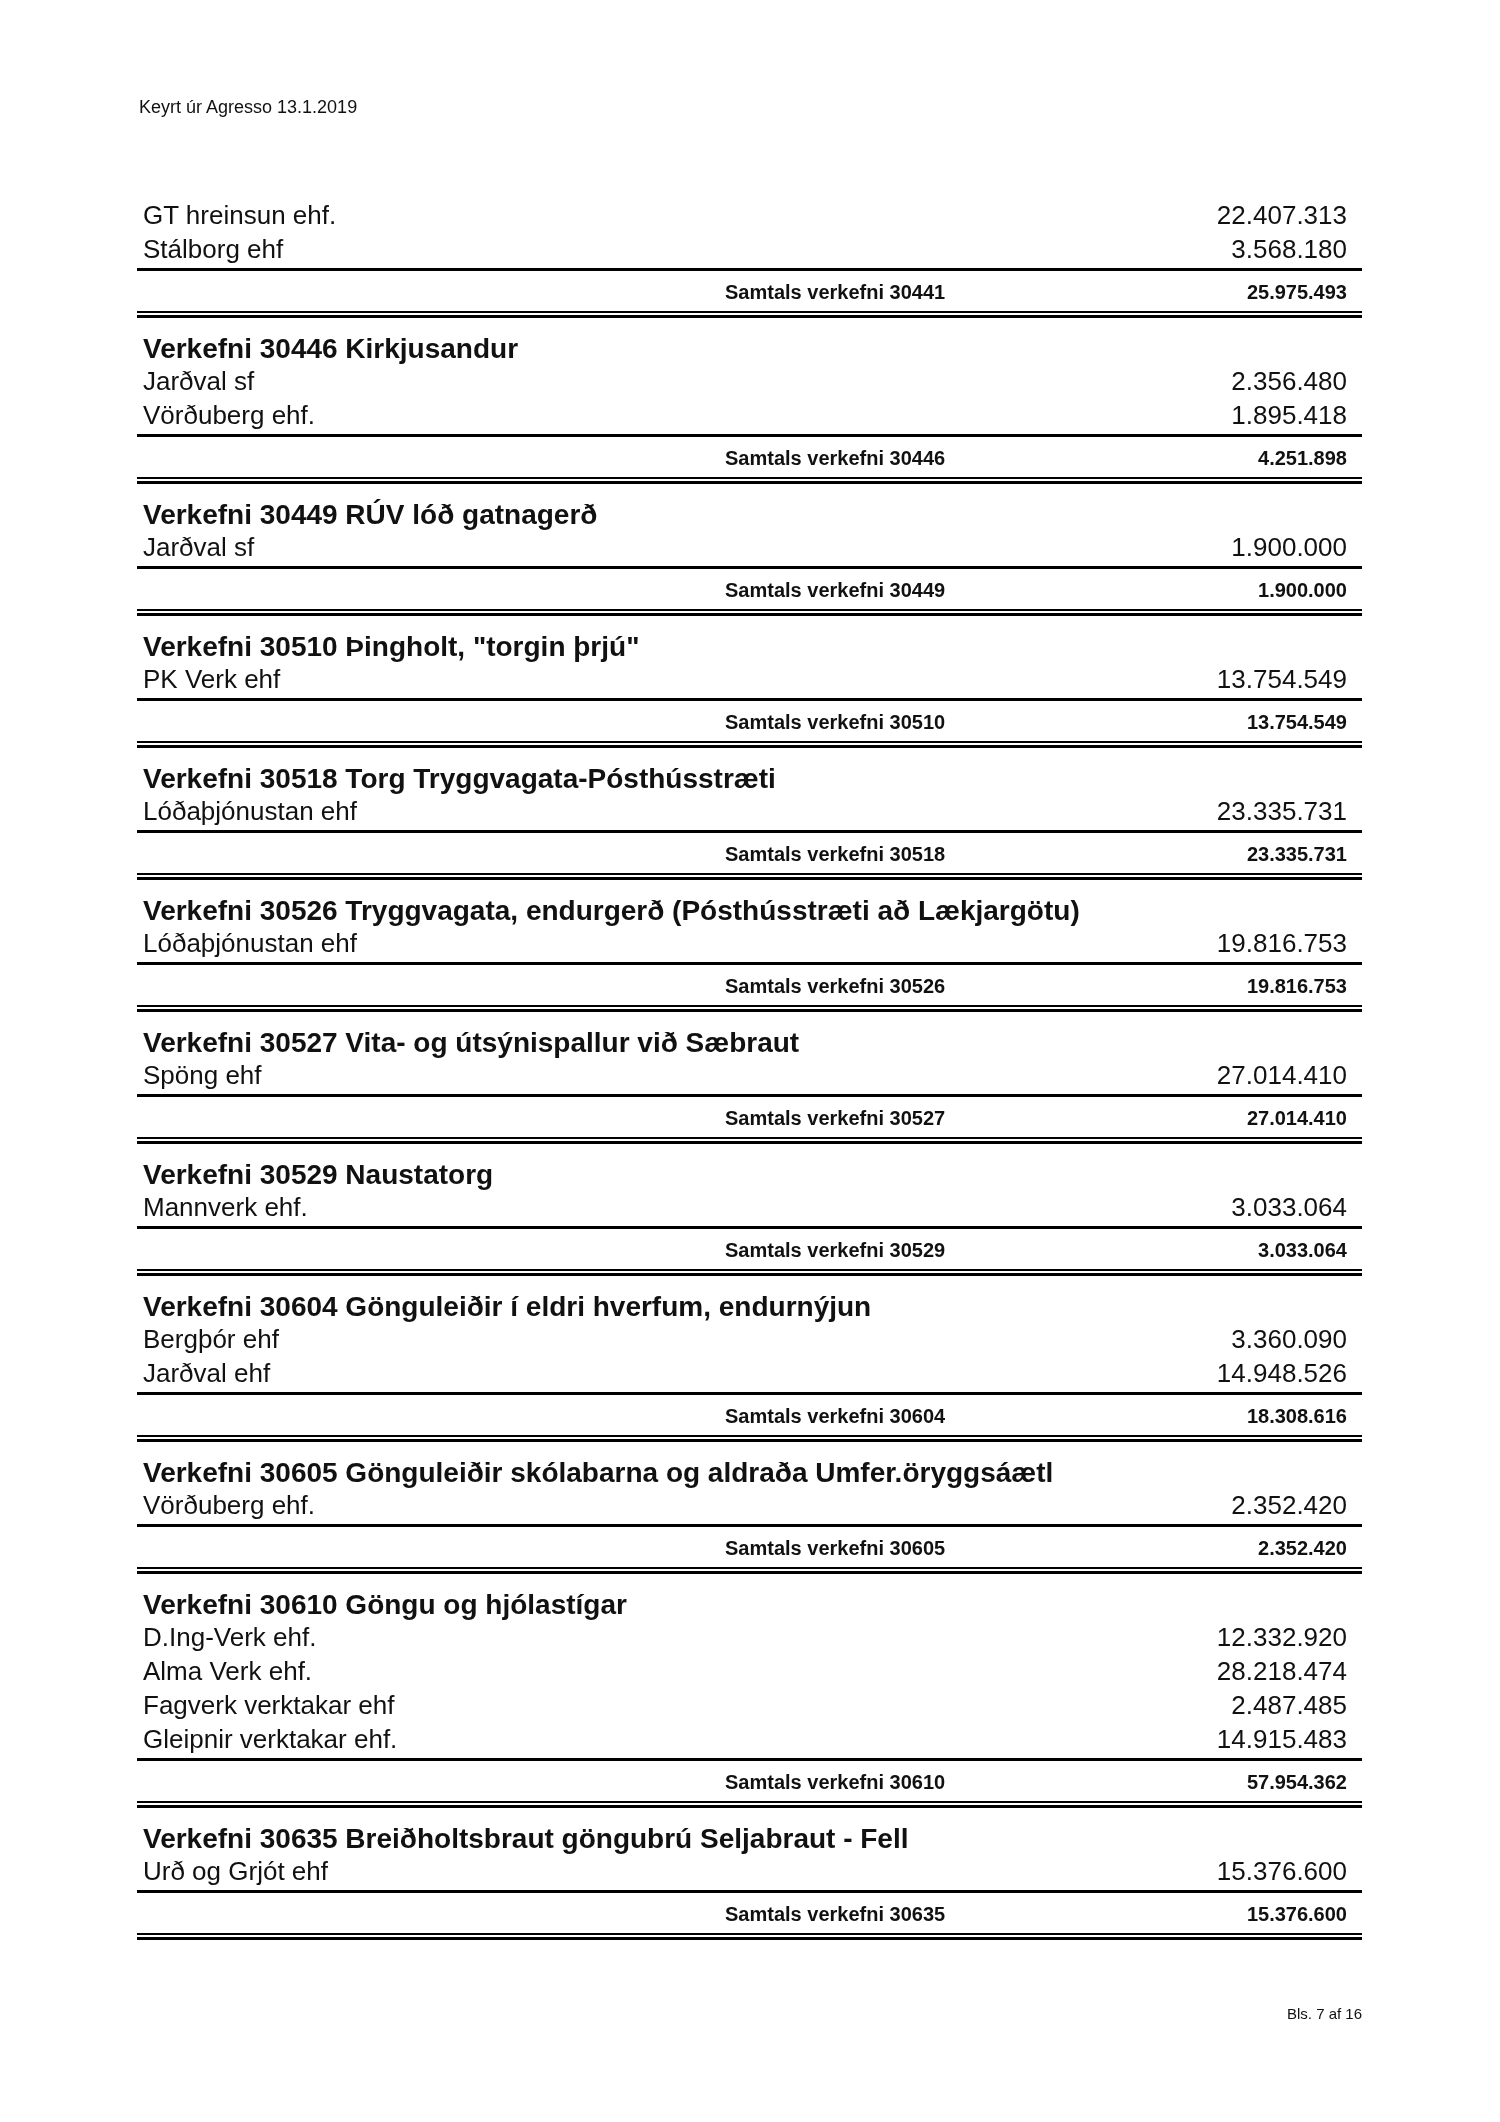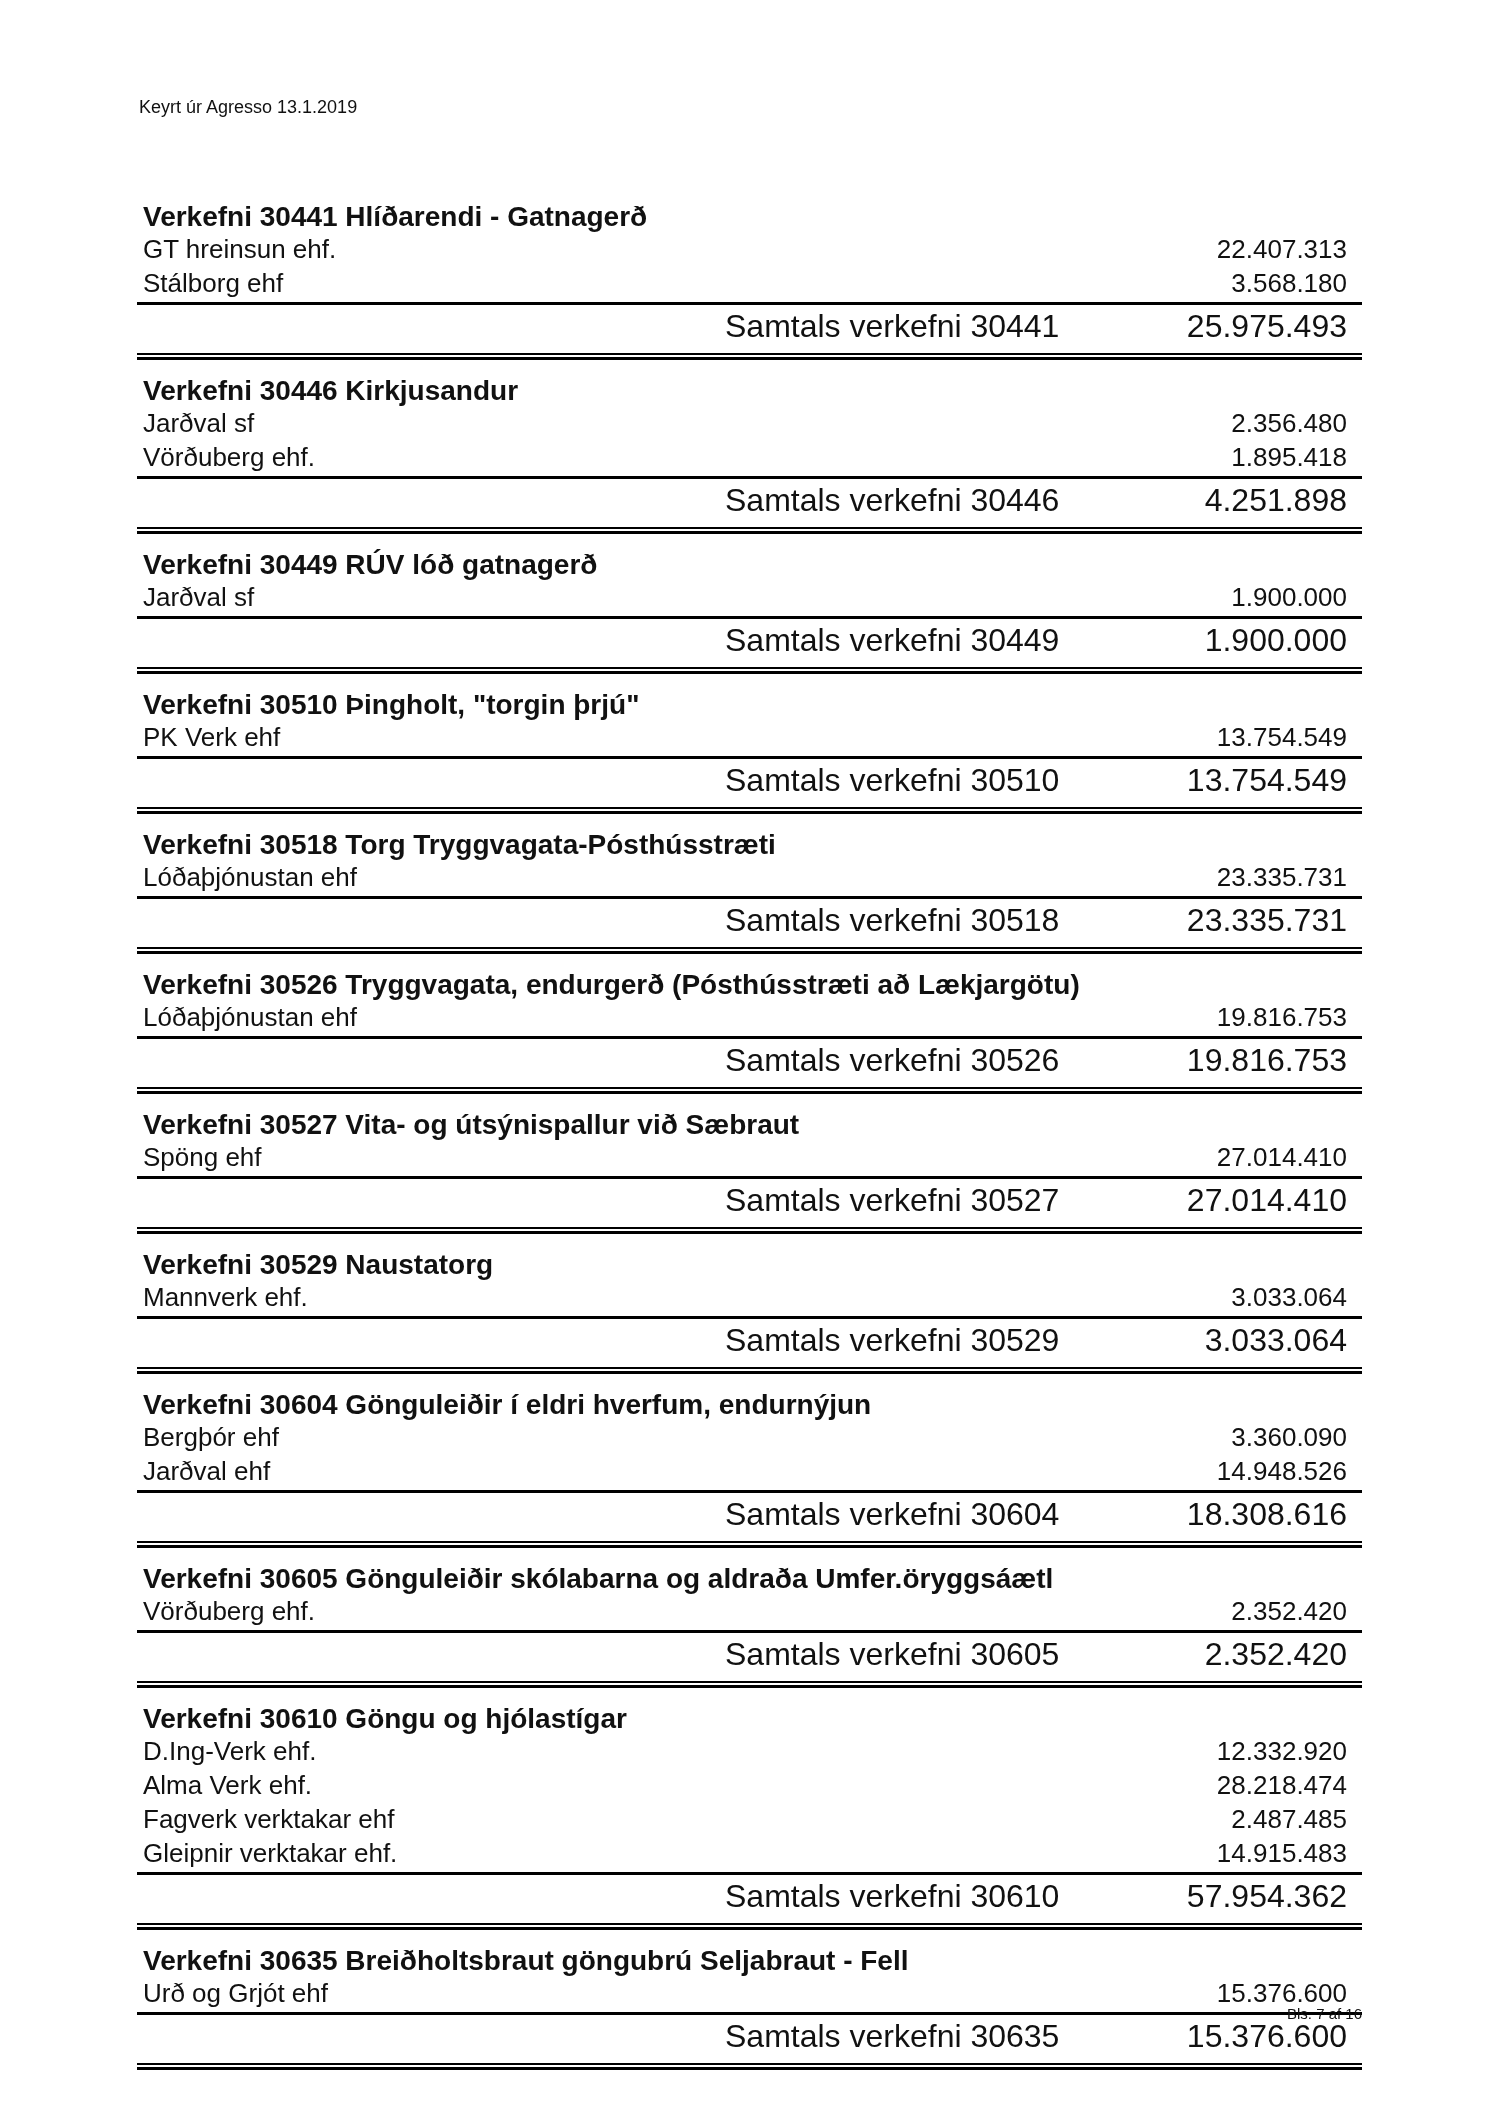--- a/index.html
+++ b/index.html
@@ -9,34 +9,33 @@
   .page-footer { position: absolute; right: 138px; top: 2001px; font-size: 15px; line-height: 26px; text-align: right; }
   .report { position: absolute; left: 137px; top: 186px; width: 1225px; }
   .section { padding-top: 14px; }
   .section-heading { height: 34px; line-height: 34px; font-size: 28px; font-weight: bold;
                      padding-left: 6px; white-space: nowrap; letter-spacing: 0px; }
   .item-row { height: 34px; display: flex; align-items: flex-start; justify-content: space-between;
               font-size: 26px; line-height: 30px; padding: 0 15px 0 6px; }
   .item-name { white-space: nowrap; padding-bottom: 1px; }
   .item-amount { text-align: right; padding-bottom: 1px; }
   .rule-single { height: 3px; background: #000; }
-  .total-row { height: 48px; position: relative; font-size: 32px; font-weight: normal; }
+  .total-row { height: 40px; position: relative; font-size: 20px; font-weight: bold; }
   .total-label { position: absolute; left: 588px; top: 5px; line-height: 32px; white-space: nowrap; }
   .total-amount { position: absolute; right: 15px; top: 5px; line-height: 32px; text-align: right; }
   .rule-double { height: 2px; border-top: 2px solid #000; border-bottom: 3px solid #000; box-sizing: content-box; }
 </style>
 </head>
 <body>
 
 <div class="page-header">Keyrt úr Agresso 13.1.2019</div>
 
 <div class="report">
 
   <div class="section">
-    <div class="section-heading">Verkefni 30441 Hlíðarendi - Gatnagerð</div>
     <div class="item-row">
       <span class="item-name">GT hreinsun ehf.</span>
       <span class="item-amount">22.407.313</span>
     </div>
     <div class="item-row">
       <span class="item-name">Stálborg ehf</span>
       <span class="item-amount">3.568.180</span>
     </div>
     <div class="rule-single"></div>
     <div class="total-row">

